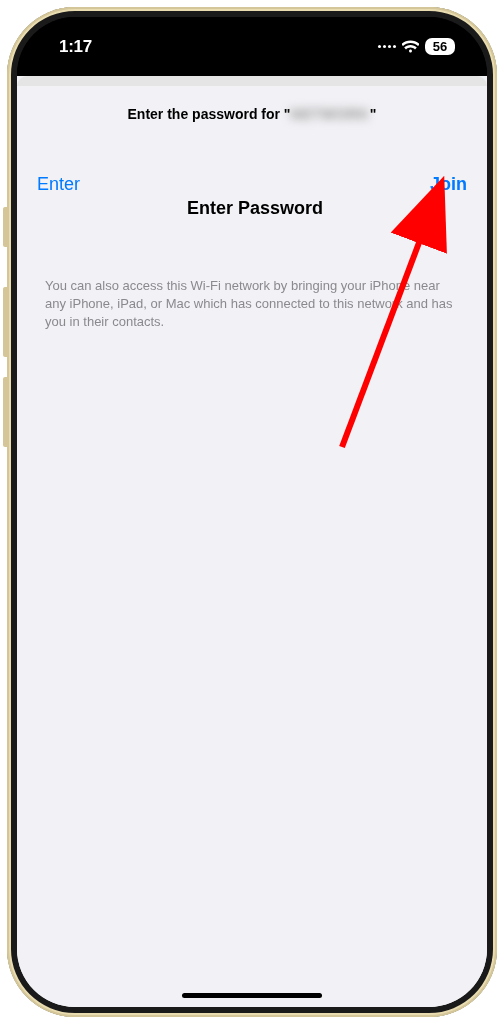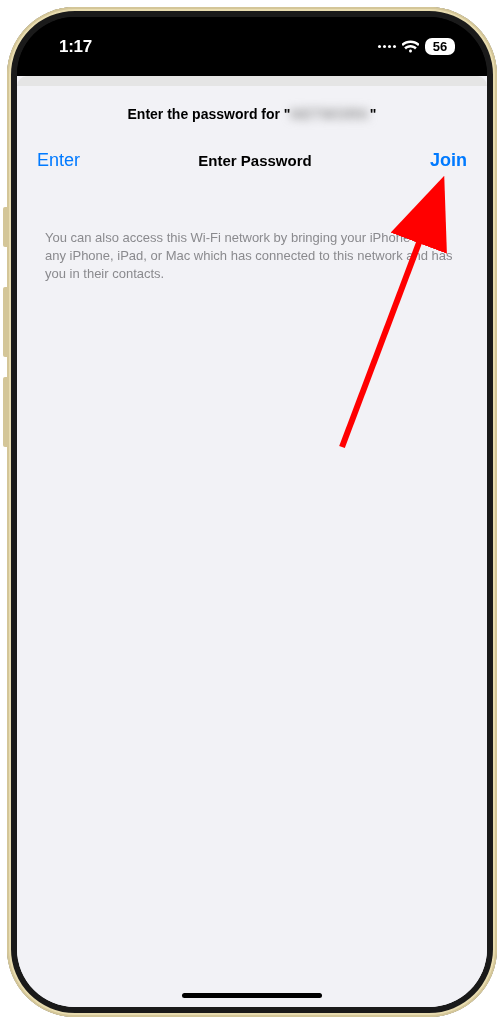--- a/index.html
+++ b/index.html
@@ -178,23 +178,24 @@
       margin-bottom: 48px;
     }
     
     .nav-cancel {
       color: #007aff;
       font-size: 18px;
       font-weight: 400;
     }
     
     .nav-title {
-      font-size: 15px;
+      font-size: 18px;
       font-weight: 700;
       color: #000;
+      margin-top: 48px;
     }
     
     .nav-join {
       color: #007aff;
       font-size: 18px;
       font-weight: 700;
     }
     
     .password-field {
       background: #fff;

